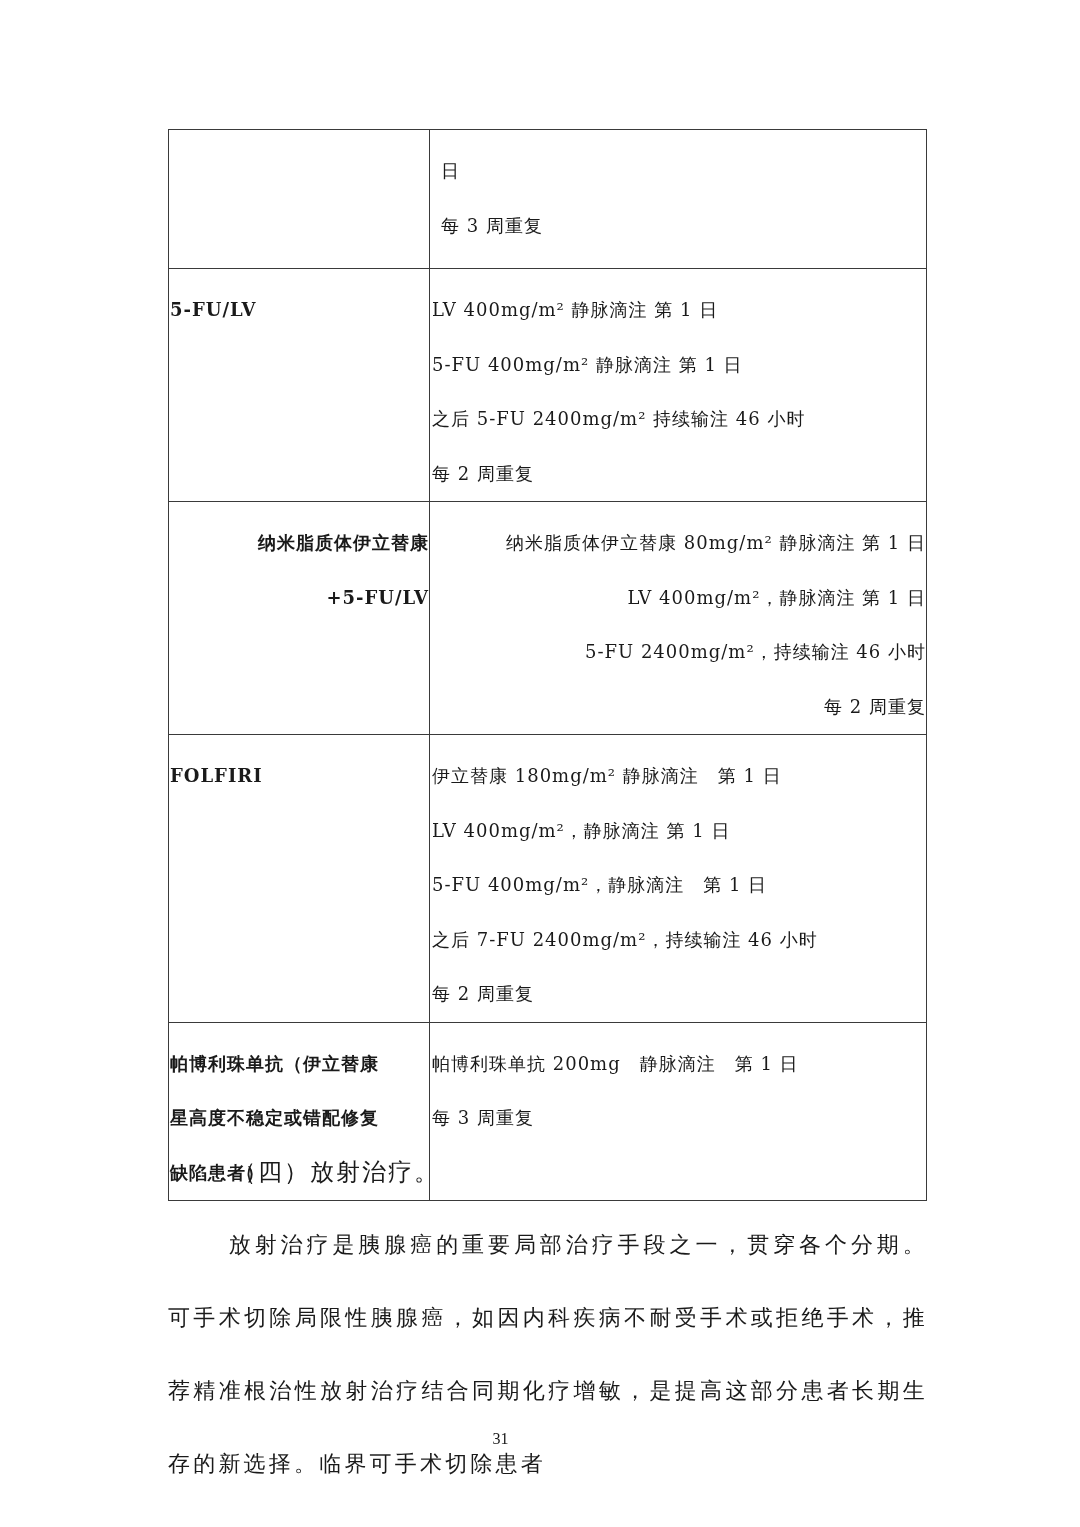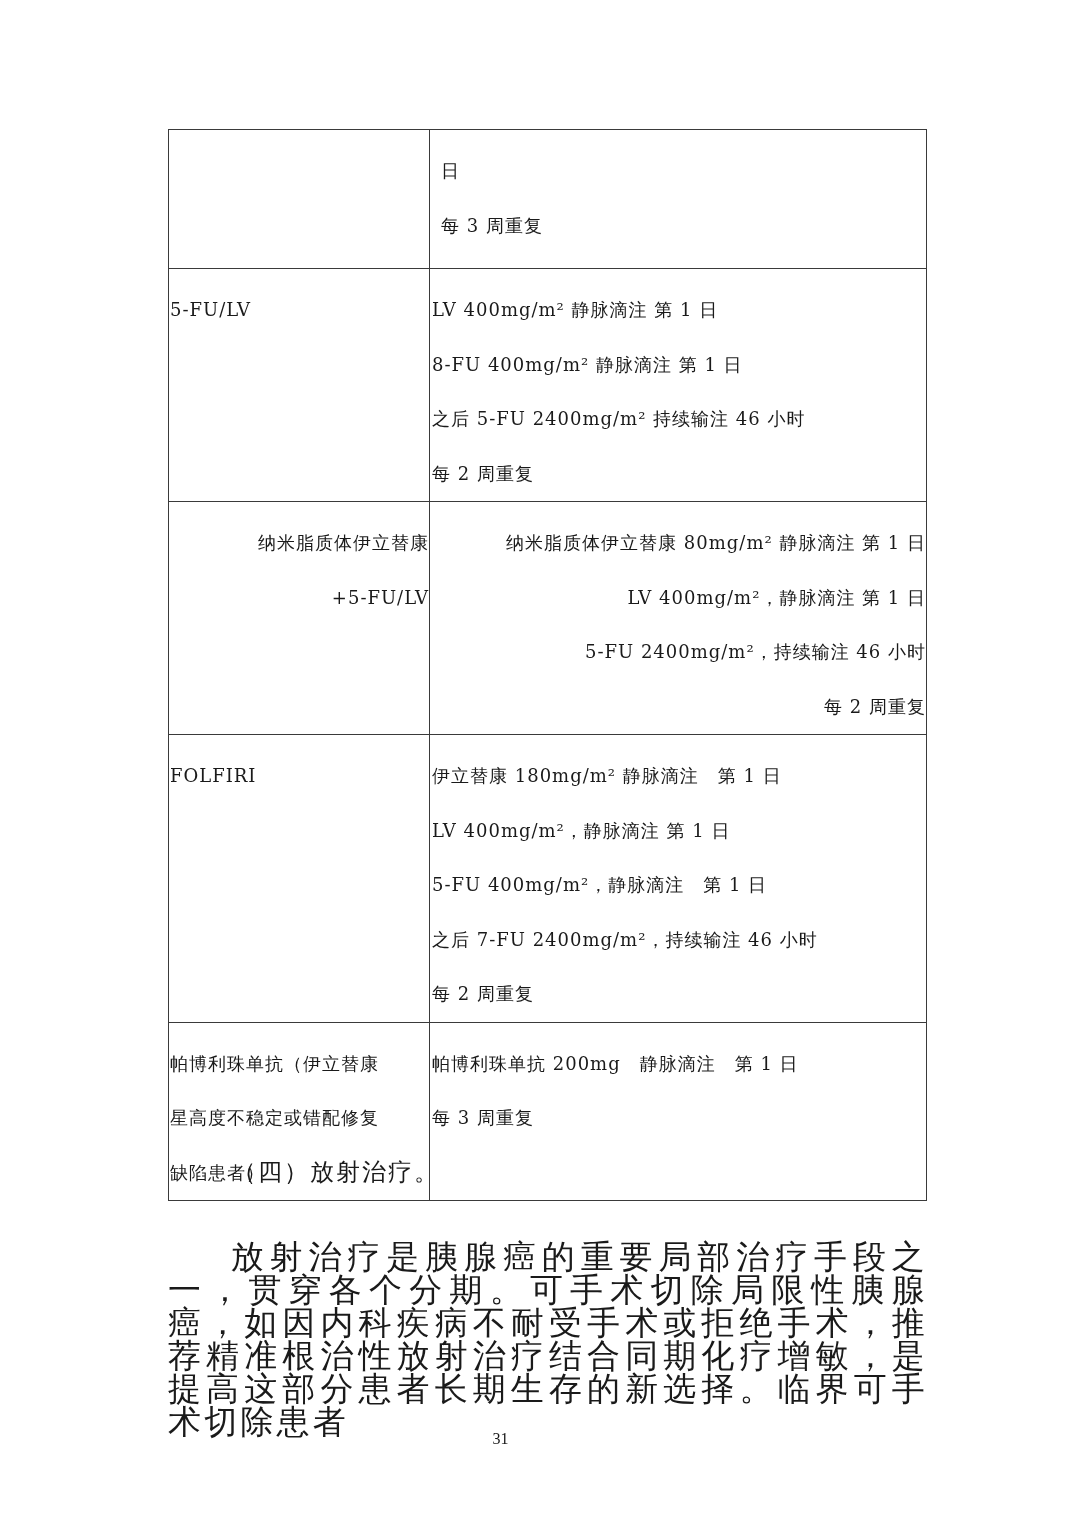--- a/index.html
+++ b/index.html
@@ -7,27 +7,27 @@
          font-family: "DejaVu Serif", "Liberation Serif", serif; color:#1a1a1a; }
   .page { position:absolute; left:0; top:0; width:1080px; height:1527px; }
   table.regimens { position:absolute; left:168px; top:129px; width:758px;
                    border-collapse:collapse; table-layout:fixed; }
   table.regimens td { border:1.3px solid #3a3a3a; vertical-align:top; padding:0; }
   td.col-name { width:260px; }
   td.col-dose { width:496px; }
   .line { height:54.5px; line-height:54.5px; font-size:18px; white-space:nowrap;
           letter-spacing:1px; }
   .cell-inner { padding-top:14px; }
-  .name-inner { padding-top:14px; padding-left:1px; }
+  .name-inner { padding-top:14px; padding-left:1px;font-weight:bold; }
   .dose-inner { padding-left:2px; }
   .first .dose-inner { padding-left:11px; }
   .section-heading { position:absolute; left:232px; top:1156px; font-size:24px;
                      letter-spacing:2px;text-align:center; }
-  .body-text { position:absolute; left:168px; top:1240px; width:760px;
-               font-size:33px; line-height:33px; letter-spacing:3.2px;
+  .body-text { position:absolute; left:168px; top:1208px; width:760px;
+               font-size:22px; line-height:73px; letter-spacing:3.2px;
                text-align:justify; }
   .body-text .ind { display:inline-block; width:60px; }
   .page-number { position:absolute; left:0; width:1001px; top:1430px; text-align:center;
                  font-size:16px; font-family:"Liberation Serif", serif; }
 </style>
 </head>
 <body>
 
 <div class="page">
 
@@ -46,21 +46,21 @@
       </tr>
       <tr style="height:219px;">
         <td class="col-name">
           <div class="name-inner">
             <div class="line">5-FU/LV</div>
           </div>
         </td>
         <td class="col-dose">
           <div class="cell-inner dose-inner">
             <div class="line">LV 400mg/m² 静脉滴注 第 1 日</div>
-            <div class="line">8-FU 400mg/m² 静脉滴注 第 1 日</div>
+            <div class="line">5-FU 400mg/m² 静脉滴注 第 1 日</div>
             <div class="line">之后 5-FU 2400mg/m² 持续输注 46 小时</div>
             <div class="line">每 2 周重复</div>
           </div>
         </td>
       </tr>
       <tr style="height:218px;text-align:right;">
         <td class="col-name">
           <div class="name-inner">
             <div class="line">纳米脂质体伊立替康</div>
             <div class="line">+5-FU/LV</div>

